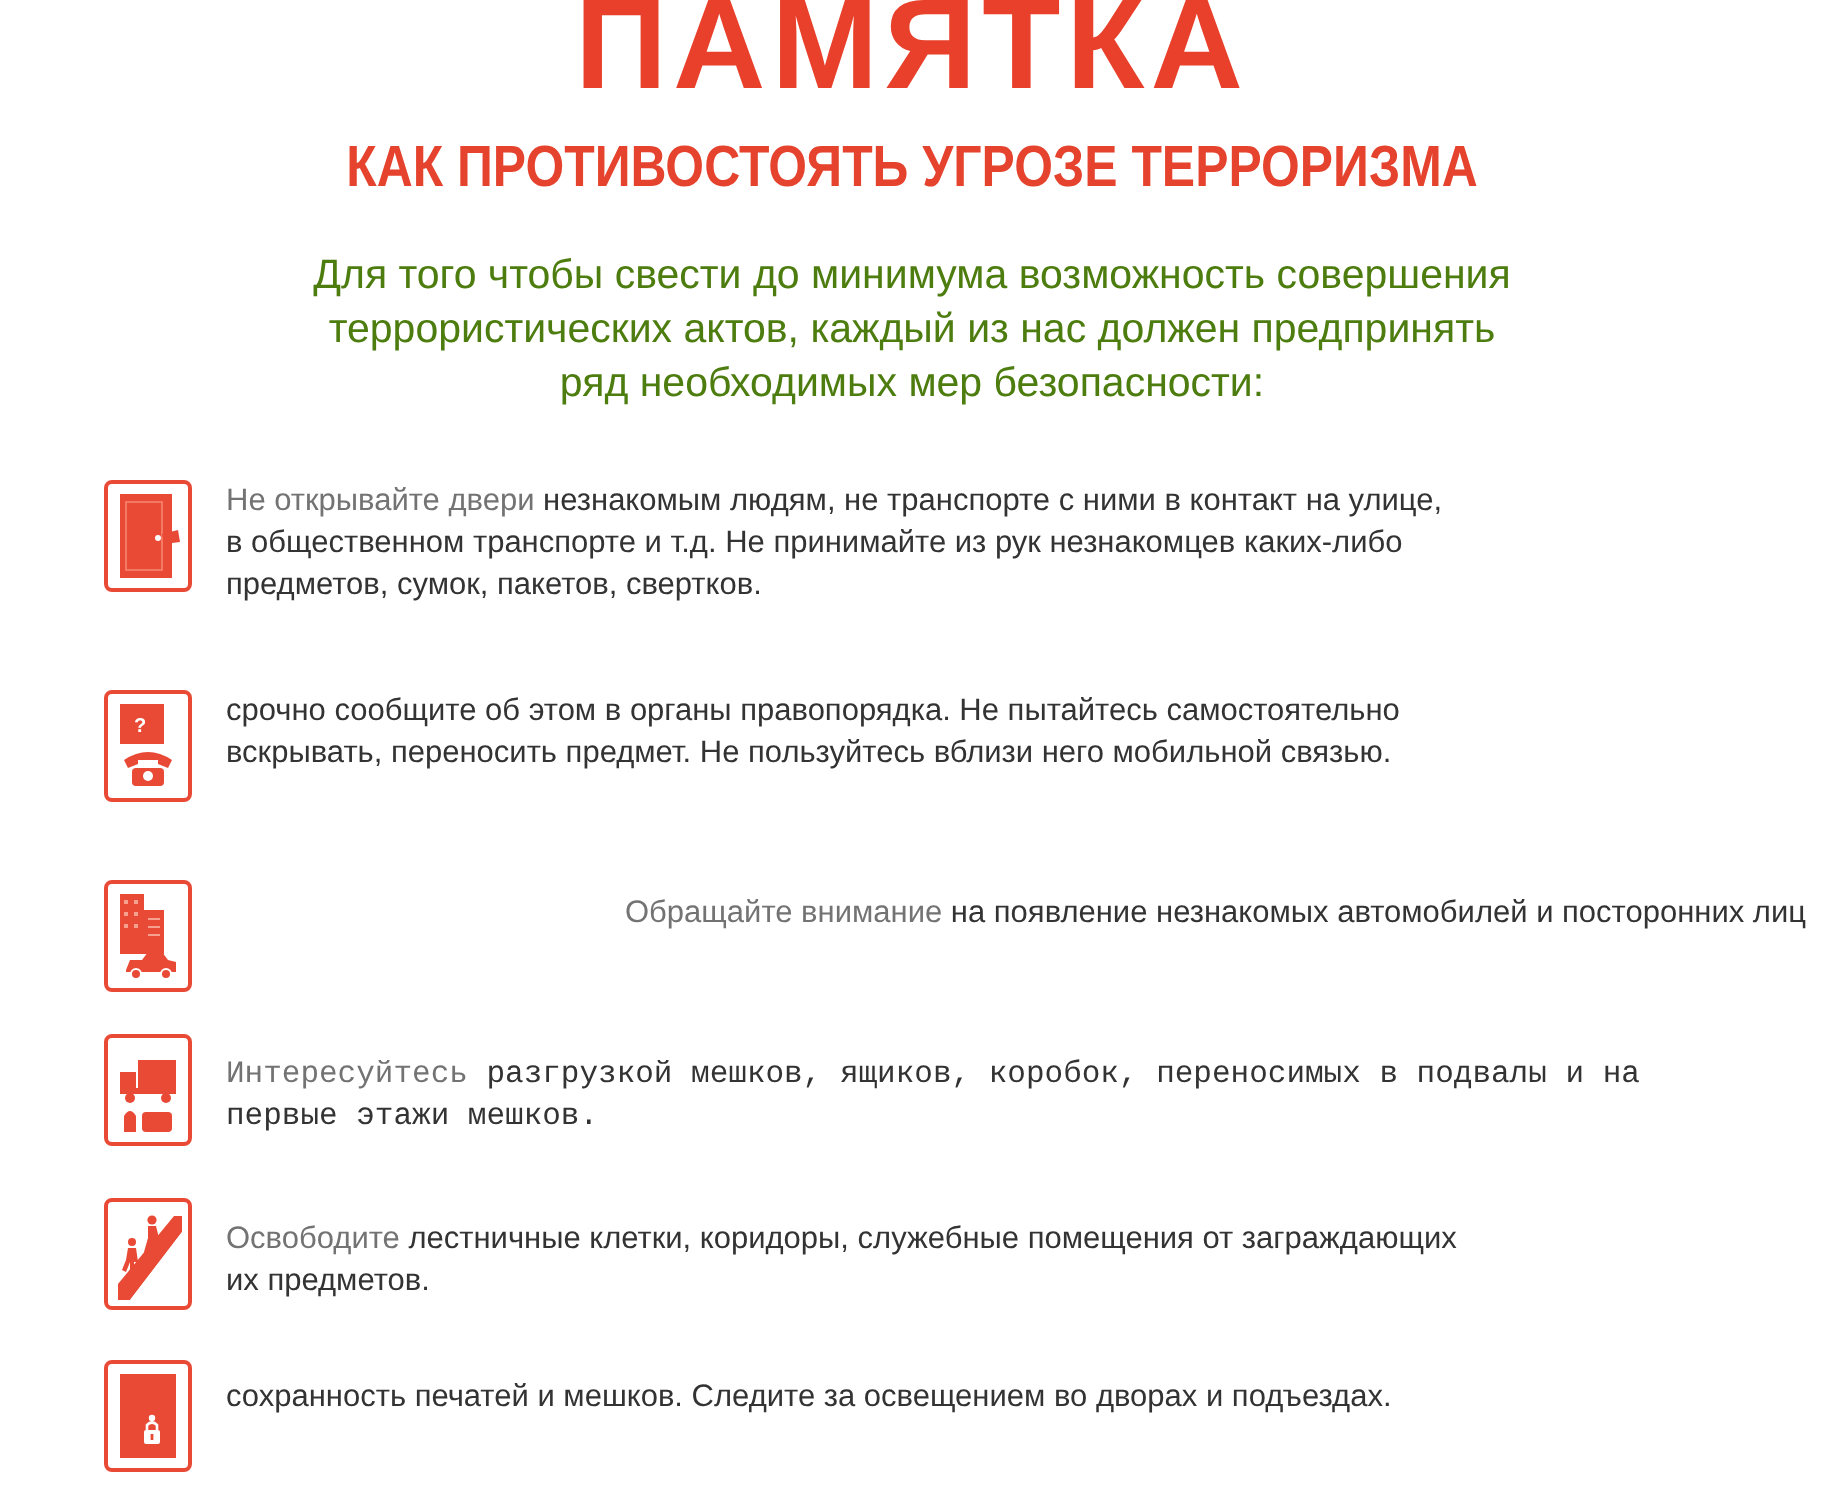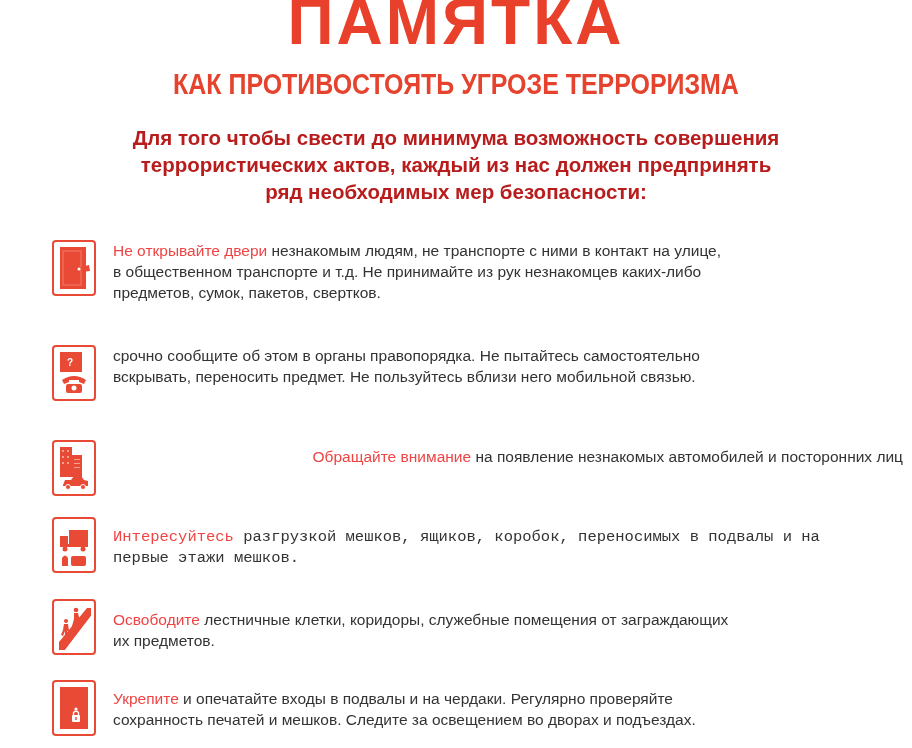--- a/index.html
+++ b/index.html
@@ -26,22 +26,22 @@
     font-weight: bold;
     font-size: 29px;
     line-height: 36px;
     transform: scaleX(0.86);
     transform-origin: center;
     white-space: nowrap;
   }
   .intro {
     position: absolute; left: 60px; right: 60px; top: 124px;
     text-align: center;
-    color: #b91c1c;
-    font-weight: bold;
+    color: #4d7c0f;
+    font-weight: normal;
     font-size: 20.5px;
     line-height: 27px;
   }
   .item {
     position: absolute; left: 52px; width: 840px;
   }
   .icon {
     position: absolute; left: 0; top: 0;
     width: 44px; height: 56px;
     border: 2px solid #e84a35;
@@ -49,21 +49,21 @@
     box-sizing: border-box;
     background: #fff;
   }
   .icon svg { position: absolute; left: 3px; top: 3px; width: 34px; height: 46px; }
   .text {
     position: absolute; left: 61px; top: 0; width: 790px;
     color: #333333;
     font-size: 15.5px;
     line-height: 21px;
   }
-  .lead { color: #ef4444; }
+  .lead { color: #737373; }
 </style>
 </head>
 <body>
 
 <div class="title">ПАМЯТКА</div>
 <div class="subtitle">КАК ПРОТИВОСТОЯТЬ УГРОЗЕ ТЕРРОРИЗМА</div>
 
 <div class="intro">
   <div>Для того чтобы свести до минимума возможность совершения</div>
   <div>террористических актов, каждый из нас должен предпринять</div>
@@ -167,16 +167,15 @@
   <div class="icon">
     <svg viewBox="0 0 34 46">
       <rect x="3" y="2" width="28" height="42" fill="#e84a35"></rect>
       <circle cx="19" cy="24" r="1.6" fill="#fff"></circle>
       <rect x="15" y="30" width="8" height="7" rx="1" fill="#fff"></rect>
       <path d="M16.5 30 L16.5 27.5 Q19 25 21.5 27.5 L21.5 30" fill="none" stroke="#fff" stroke-width="1.3"></path>
       <rect x="18.3" y="32" width="1.4" height="3" fill="#e84a35"></rect>
     </svg>
   </div>
   <div class="text" style="top:8px;">
-    <div><span class="lead">Укрепите</span><span> и опечатайте входы в подвалы и на чердаки. Регулярно проверяйте</span></div>
     <div>сохранность печатей и мешков. Следите за освещением во дворах и подъездах.</div>
   </div>
 </div>
 
 </body></html>

